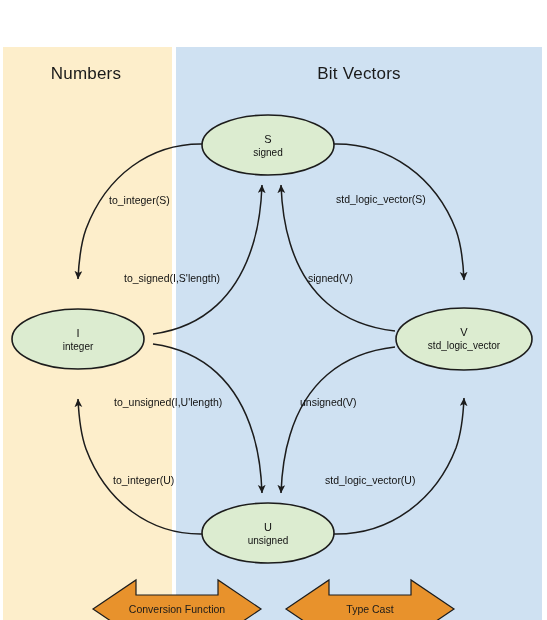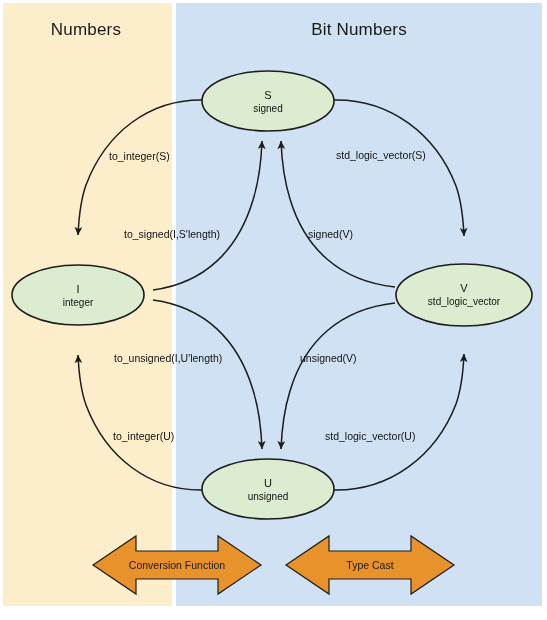--- a/index.html
+++ b/index.html
@@ -11,20 +11,21 @@
     width: 547px;
     height: 620px;
     font-family: "Liberation Sans", sans-serif;
     overflow: hidden;
   }
   #canvas {
     position: relative;
     width: 547px;
     height: 492px;
     background: #ffffff;
+    margin-top: 44px;
   }
   .panel {
     position: absolute;
     top: 3px;
     height: 603px;
   }
   #panel-numbers {
     left: 3px;
     width: 169px;
     background: #fdeecb;
@@ -92,21 +93,21 @@
 </style>
 </head>
 <body>
 
 <div id="canvas">
 
   <div class="panel" id="panel-numbers"></div>
   <div class="panel" id="panel-bitvectors"></div>
 
   <div class="panel-title" id="title-numbers">Numbers</div>
-  <div class="panel-title" id="title-bitvectors">Bit Numbers</div>
+  <div class="panel-title" id="title-bitvectors">Bit Vectors</div>
 
   <svg id="graph" viewBox="0 0 547 620">
     <defs>
       <marker id="arrowhead" markerWidth="7" markerHeight="7" refX="5.4" refY="2.6" orient="auto" markerUnits="strokeWidth">
         <path d="M0,0 L5.6,2.6 L0,5.2 L1.4,2.6 z" fill="#1c1c1c"></path>
       </marker>
     </defs>
 
     <path class="edge" marker-end="url(#arrowhead)" d="M 203,100 C 150,99 106,132 86,185 C 81,199 79,214 78,235"></path>
 

